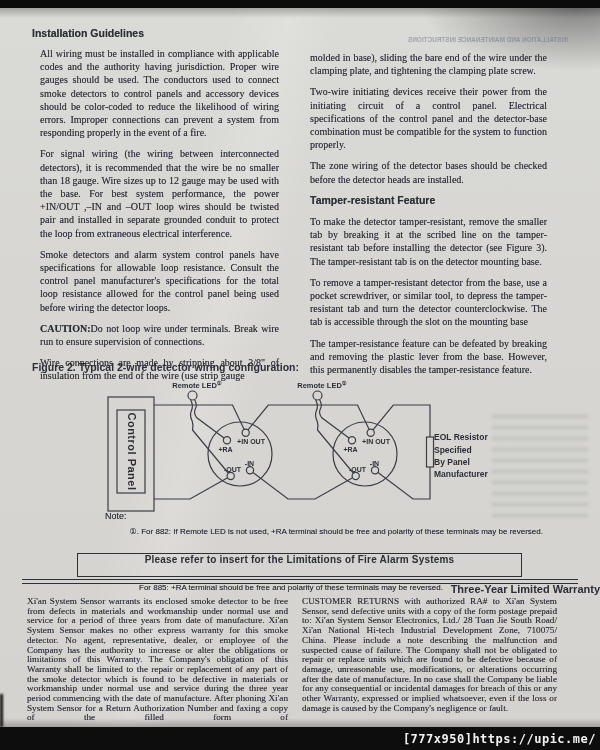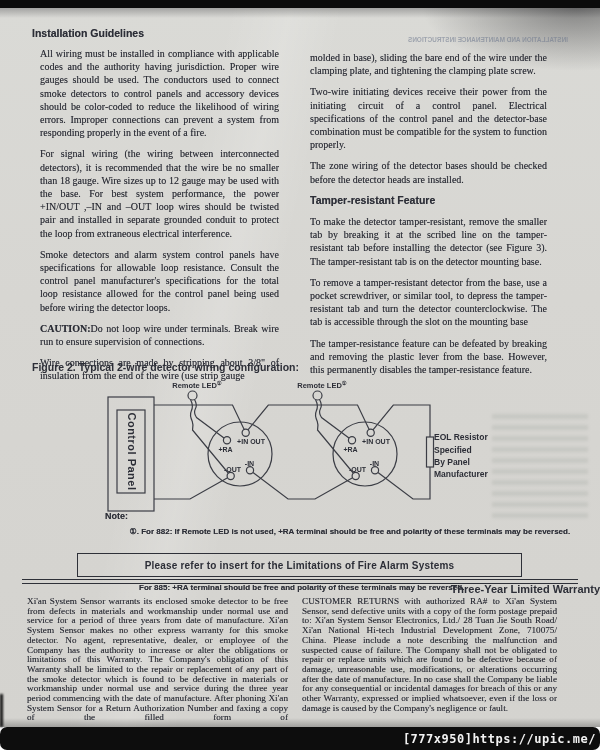--- a/index.html
+++ b/index.html
@@ -14,35 +14,35 @@
   .txt{position:absolute;text-align:justify;font-size:10px;line-height:13.2px;
        text-shadow:0 0 0.5px rgba(44,46,55,0.55);}
   .txt p{margin:8px;}
   .sansb{font-family:"Liberation Sans",sans-serif;font-weight:bold;}
   .colhead{font-family:"Liberation Sans",sans-serif;font-weight:bold;font-size:10.5px;
            line-height:12px;margin:0 0 4px 0;text-align:left;}
   .inhead{font-family:"Liberation Sans",sans-serif;font-weight:bold;font-size:10.5px;
           line-height:13.2px;text-align:left;margin:0;}
   #figcap{position:absolute;left:32px;top:361px;font-size:10.5px;}
   svg text{fill:#2c2e37;}
-  .notesmall{position:absolute;font-family:"Liberation Sans",sans-serif;font-weight:bold;
+  .notesmall{position:absolute;font-family:"Liberation Sans",sans-serif;font-weight:normal;
              font-size:8px;white-space:nowrap;text-shadow:0 0 0.4px rgba(44,46,55,0.5);}
   #insert-box{position:absolute;left:77px;top:553px;width:443px;height:22px;
-              border:1.5px solid #2e3038;display:flex;align-items:center;justify-content:center;
+              border:1.5px solid #2e3038;display:flex;justify-content:center;
               font-family:"Liberation Sans",sans-serif;font-weight:bold;font-size:10px;
               letter-spacing:0.2px;white-space:nowrap;}
   #dbl-rule{position:absolute;left:22px;top:579px;width:556px;height:2.6px;
             border-top:1.1px solid #2e3038;border-bottom:1.1px solid #2e3038;}
   #warranty-heading{position:absolute;left:0;top:583px;width:600px;text-align:right;
                     font-family:"Liberation Sans",sans-serif;font-weight:bold;font-size:11px;}
   .wtxt{position:absolute;top:597px;text-align:justify;font-size:9.2px;line-height:9.7px;
         text-shadow:0 0 0.4px rgba(44,46,55,0.5);}
   #band-top{position:absolute;left:0;top:0;width:600px;height:8px;background:#0b0b0b;}
   #band-bottom{position:absolute;left:0;top:727px;width:600px;height:23px;background:#0d0d0d;
-               display:flex;align-items:center;justify-content:flex-end;border-radius:7px;}
+               display:flex;align-items:center;justify-content:flex-end;}
   #watermark{font-family:"DejaVu Sans Mono",monospace;font-weight:bold;font-size:12px;
              color:#f2f2f2;padding-right:4px;letter-spacing:0.5px;}
   #edge-left{position:absolute;left:0;top:694px;width:3px;height:33px;background:#111;filter:blur(1px);}
   #bleed-top{position:absolute;left:396px;top:36px;width:172px;
              font-family:"Liberation Sans",sans-serif;font-weight:bold;font-size:6.4px;
              color:rgba(108,118,140,0.55);transform:scaleX(-1);filter:blur(0.5px);
              white-space:nowrap;overflow:hidden;}
   .bleed-bars{position:absolute;opacity:0.55;filter:blur(1.6px);
               background:repeating-linear-gradient(180deg, transparent 0 6px,
                          rgba(118,128,120,0.28) 6px 11px);}

